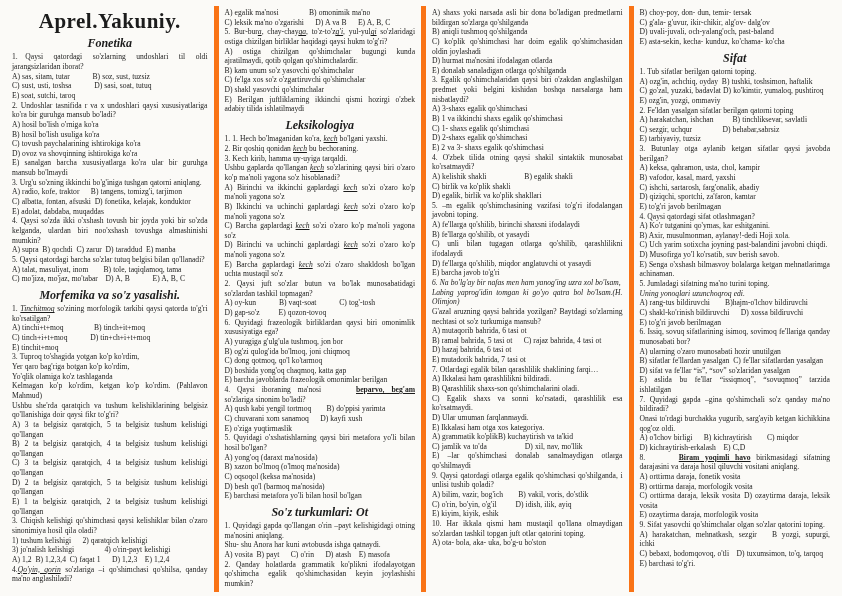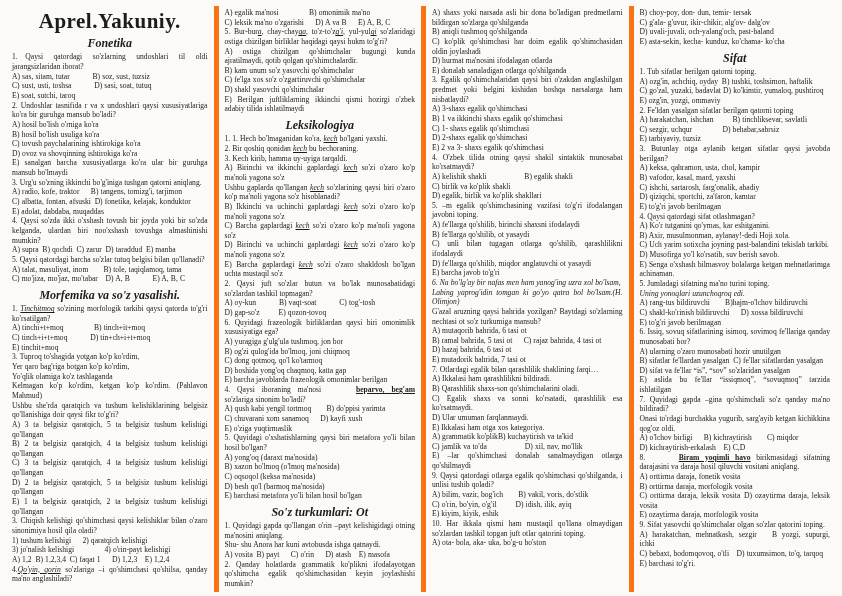--- a/index.html
+++ b/index.html
@@ -86,22 +86,22 @@
       <div class="p">5. Bur-bur<i><u>a</u></i>, chay-chay<i><u>ga</u></i>, to'z-to'z<i><u>g'i</u></i>, yul-yul<i><u>gi</u></i> so'zlaridagi ostiga chizilgan birliklar haqidagi qaysi hukm to'g'ri?</div>
       <div class="p">A) ostiga chizilgan qo'shimchalar bugungi kunda ajratilmaydi, qotib qolgan qo'shimchalardir.</div>
       <div class="p">B) kam unum so'z yasovchi qo'shimchalar</div>
       <div class="p">C) fe'lga xos so'z o'zgartiruvchi qo'shimchalar</div>
       <div class="p">D) shakl yasovchi qo'shimchalar</div>
       <div class="p">E) Berilgan juftliklarning ikkinchi qismi hozirgi o'zbek adabiy tilida ishlatilmaydi</div>
       <div class="sec">Leksikologiya</div>
       <div class="p">1. 1. Hech bo'lmaganidan ko'ra, <i><u>kech</u></i> bo'lgani yaxshi.</div>
       <div class="p">2. Bir qoshiq qonidan <i><u>kech</u></i> bu bechoraning.</div>
       <div class="p">3. Kech kirib, hamma uy-uyiga tarqaldi.</div>
+      <div class="p">Ushbu gaplarda qo'llangan <i><u>kech</u></i> so'zlarining qaysi biri o'zaro ko'p ma'noli yagona so'z hisoblanadi?</div>
       <div class="p">A) Birinchi va ikkinchi gaplardagi <i><u>kech</u></i> so'zi o'zaro ko'p ma'noli yagona so'z</div>
-      <div class="p">Ushbu gaplarda qo'llangan <i><u>kech</u></i> so'zlarining qaysi biri o'zaro ko'p ma'noli yagona so'z hisoblanadi?</div>
       <div class="p">B) Ikkinchi va uchinchi gaplardagi <i><u>kech</u></i> so'zi o'zaro ko'p ma'noli yagona so'z</div>
       <div class="p">C) Barcha gaplardagi <i><u>kech</u></i> so'zi o'zaro ko'p ma'noli yagona so'z</div>
       <div class="p">D) Birinchi va uchinchi gaplardagi <i><u>kech</u></i> so'zi o'zaro ko'p ma'noli yagona so'z</div>
       <div class="p">E) Barcha gaplardagi <i><u>kech</u></i> so'zi o'zaro shakldosh bo'lgan uchta mustaqil so'z</div>
       <div class="p">2. Qaysi juft so'zlar butun va bo'lak munosabatidagi so'zlardan tashkil topmagan?</div>
       <div class="p">A) oy-kun   B) vaqt-soat   C) tog'-tosh</div>
       <div class="p">D) gap-so'z   E) qozon-tovoq</div>
       <div class="p">6. Quyidagi frazeologik birliklardan qaysi biri omonimlik xususiyatiga ega?</div>
       <div class="p">A) yuragiga g'ulg'ula tushmoq, jon bor</div>
       <div class="p">B) og'zi qulog'ida bo'lmoq, joni chiqmoq</div>
@@ -185,21 +185,21 @@
       <div class="p">E) tarbiyaviy, tuzsiz</div>
       <div class="p">3. Butunlay otga aylanib ketgan sifatlar qaysi javobda berilgan?</div>
       <div class="p">A) keksa, qahramon, usta, chol, kampir</div>
       <div class="p">B) vafodor, kasal, mard, yaxshi</div>
       <div class="p">C) ishchi, sartarosh, farg'onalik, abadiy</div>
       <div class="p">D) qiziqchi, sportchi, za'faron, kamtar</div>
       <div class="p">E) to'g'ri javob berilmagan</div>
       <div class="p">4. Qaysi qatordagi sifat otlashmagan?</div>
       <div class="p">A) Ko'r tutganini qo'ymas, kar eshitganini.</div>
       <div class="p">B) Axir, musulmonman, aylanay!-dedi Hoji xola.</div>
-      <div class="p">C) Uch yarim sotixcha joyning past-balandini tekislab tarkibi.</div>
+      <div class="p">C) Uch yarim sotixcha joyning past-balandini javobni chiqdi.</div>
       <div class="p">D) Musofirga yo'l ko'rsatib, suv berish savob.</div>
       <div class="p">E) Senga o'xshash bilmasvoy bolalarga ketgan mehnatlarimga achinaman.</div>
       <div class="p">5. Jumladagi sifatning ma'no turini toping.</div>
       <div class="it">Uning yonoqlari uzunchoqroq edi.</div>
       <div class="p">A) rang-tus bildiruvchi  B)hajm-o'lchov bildiruvchi</div>
       <div class="p">C) shakl-ko'rinish bildiruvchi  D) xossa bildiruvchi</div>
       <div class="p">E) to'g'ri javob berilmagan</div>
       <div class="p">6. Issiq, sovuq sifatlarining isimoq, sovimoq fe'llariga qanday munosabati bor?</div>
       <div class="p">A) ularning o'zaro munosabati hozir unutilgan</div>
       <div class="p">B) sifatlar fe'llardan yasalgan C) fe'llar sifatlardan yasalgan</div>

